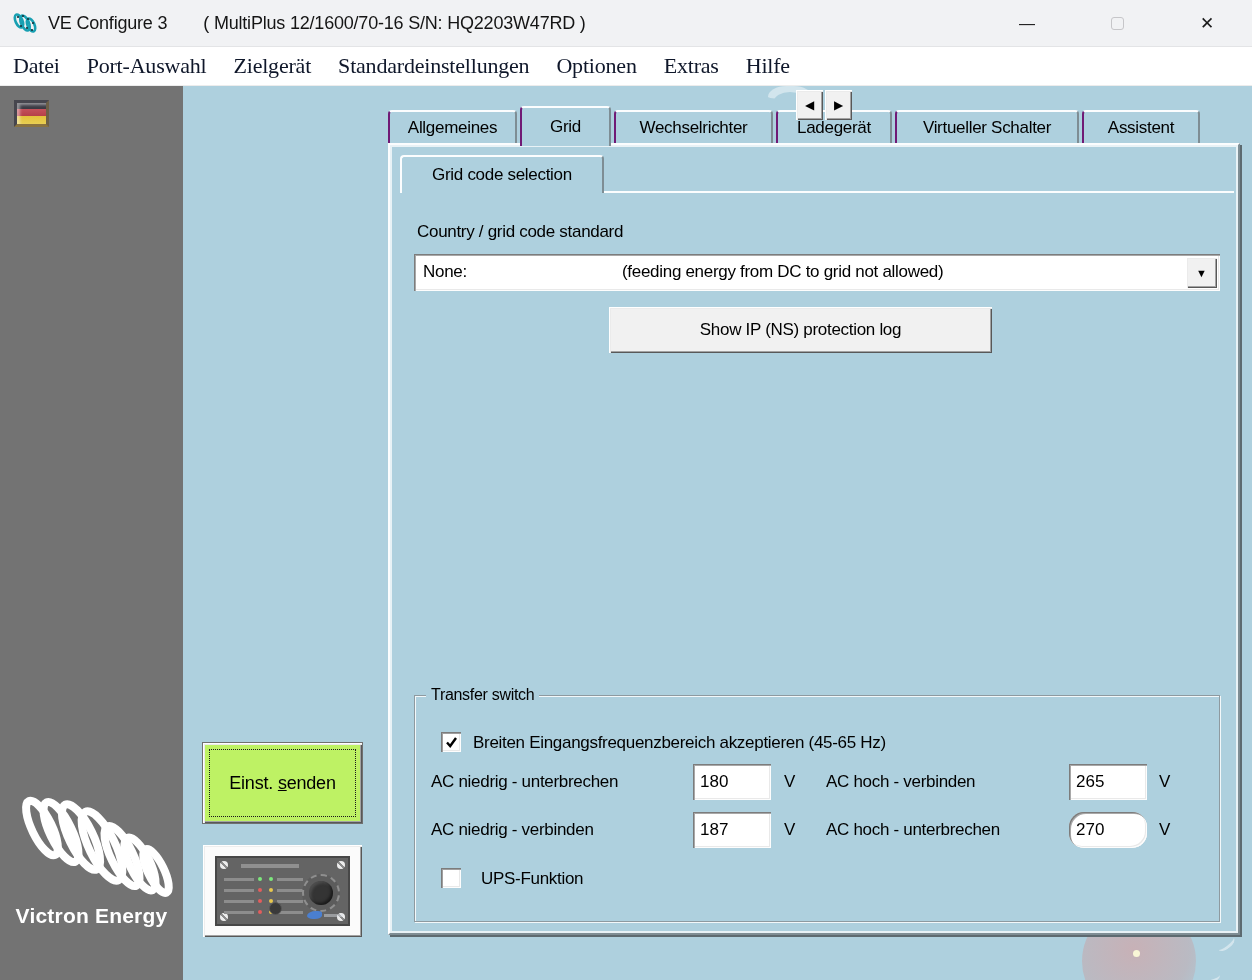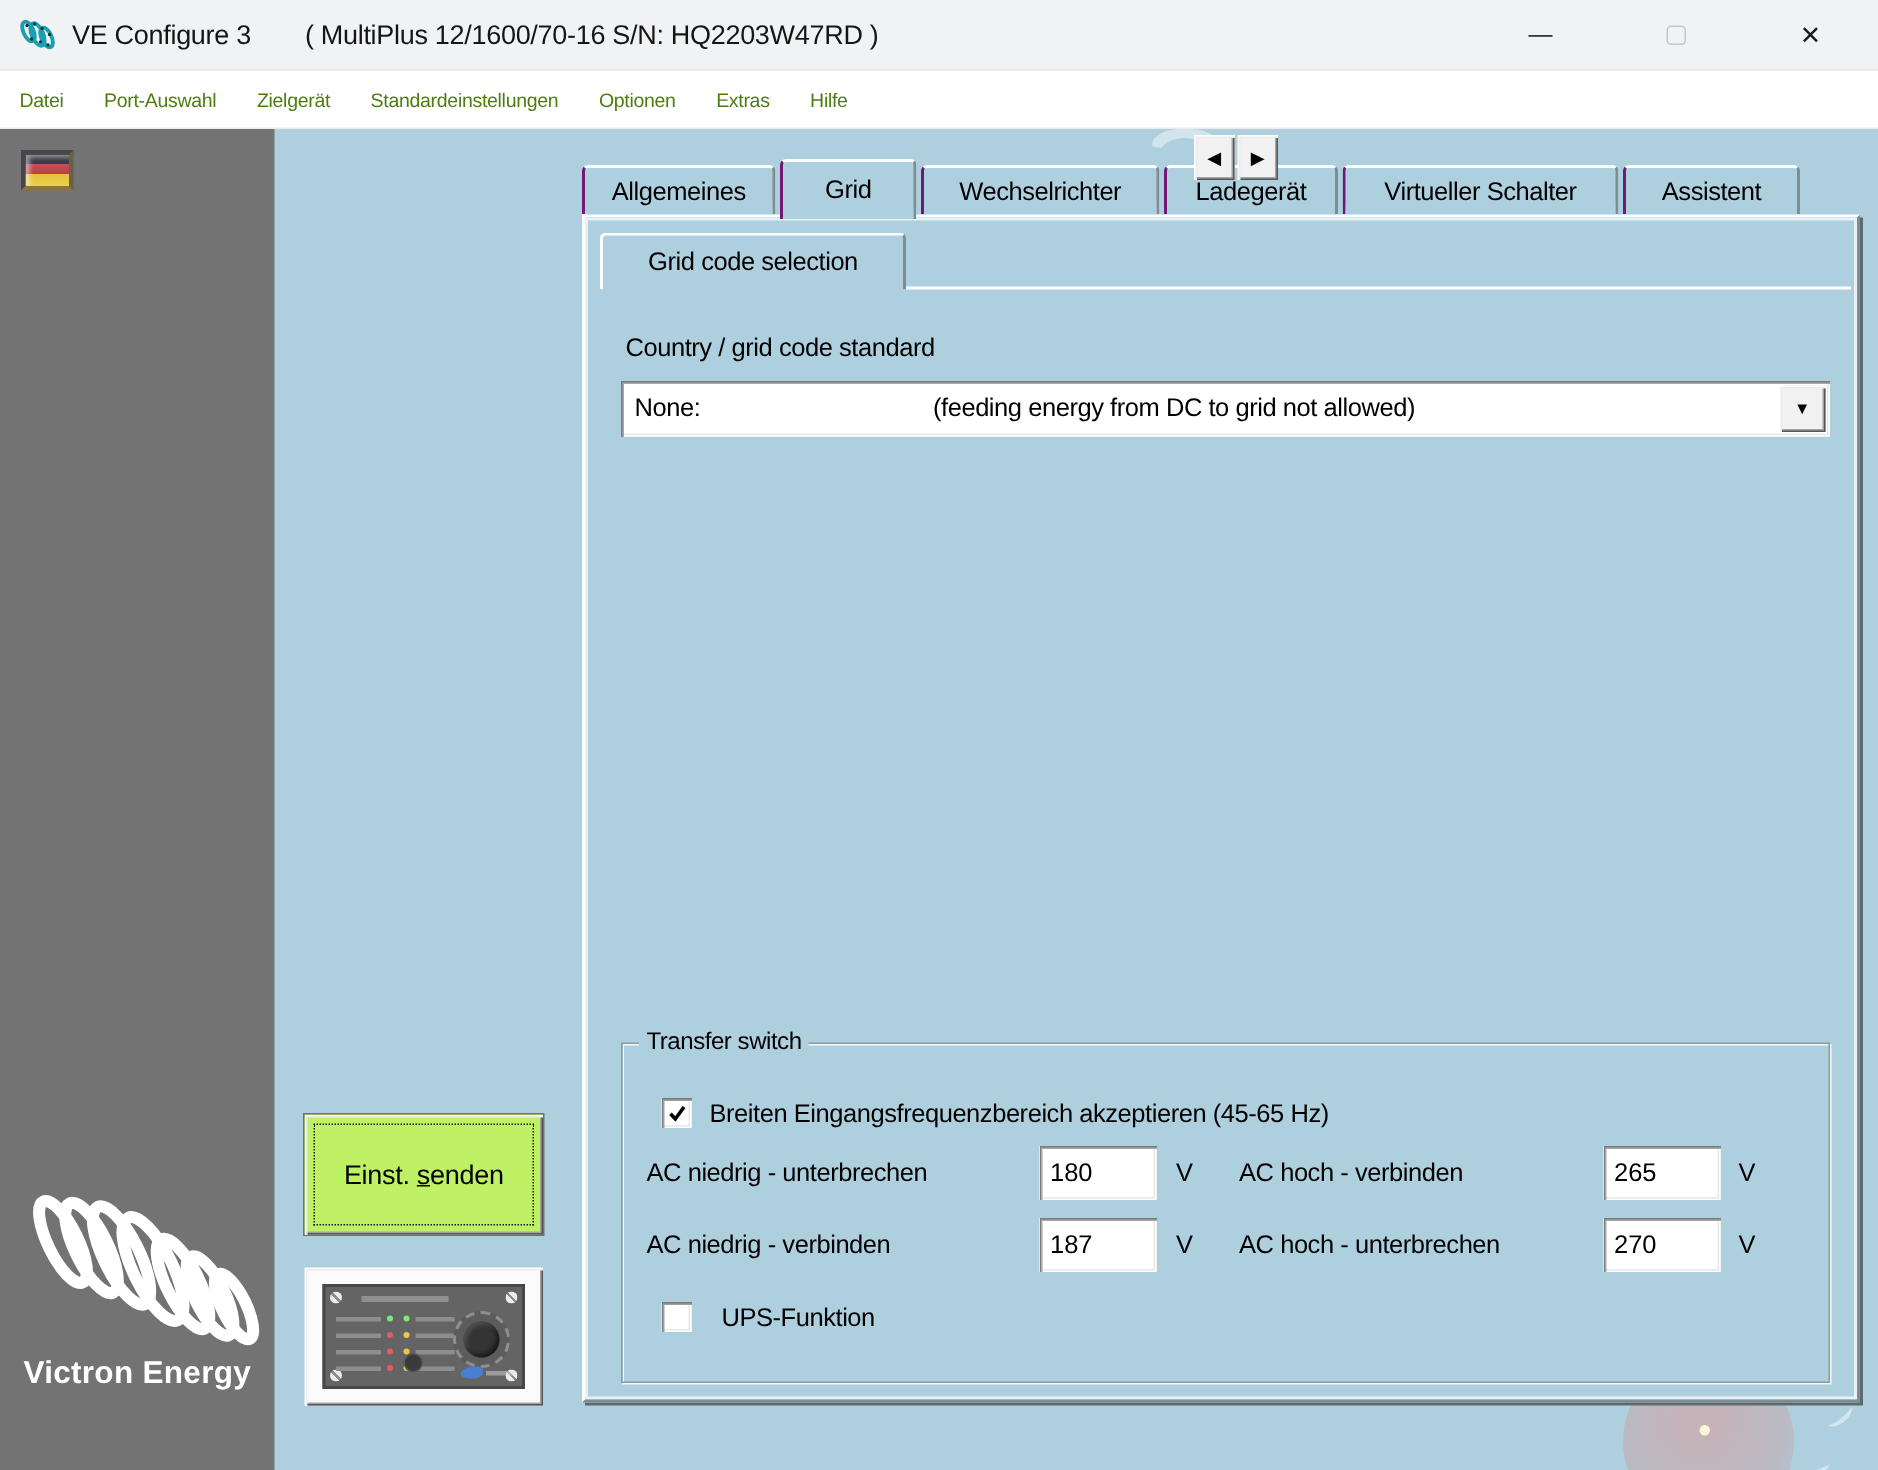--- a/index.html
+++ b/index.html
@@ -25,21 +25,21 @@
   .glyph-min { font-size:16px; color:#1a1a1a; }
   .max-box { width:13px; height:13px; border:1.5px solid #c6c6c9; border-radius:3px; }
   .glyph-close { font-size:17px; color:#1a1a1a; }
 
   
   .menubar {
     position:absolute; top:47px; left:0; width:1252px; height:39px;
     background:#ffffff; display:flex; align-items:center; gap:27px;
     padding-left:13px; border-bottom:1px solid #ececec;
   }
-  .menu-item { font-size:13px; color:#4d7c0f; letter-spacing:-0.2px; cursor:default; }
+  .menu-item { font-size:22px; color:#0f172a; letter-spacing:-0.2px; cursor:default;font-family:Liberation Serif, serif; }
 
   
   .content { position:absolute; top:86px; left:0; width:1252px; height:894px; background:#aed0de; overflow:hidden; }
 
   .sidebar { position:absolute; left:0; top:0; width:183px; height:894px; background:#737373; }
   .flag {
     position:absolute; left:14px; top:14px; width:35px; height:27px;
     border:3px solid #46464e; border-bottom-color:#8a7340; border-right-color:#6b5f46;
     background:linear-gradient(180deg,#3a3a44 0%,#3a3a44 30%,#c4505a 30%,#b53f48 63%,#e4c23c 63%,#e8cf52 100%);
     box-shadow:inset 3px 2px 3px rgba(255,255,255,.45);
@@ -320,20 +320,21 @@
     <div class="country-label">Country / grid code standard</div>
 
     <div class="combo sunken">
       <span class="combo-text-name">None:</span>
       <span class="combo-text-desc">(feeding energy from DC to grid not allowed)</span>
       <div class="combo-arrow raised">
           <span>▼</span>
         </div>
     </div>
 
+    <div class="show-log-btn raised">Show IP (NS) protection log</div>
 
     <div class="groupbox">
       <span class="group-title">Transfer switch</span>
 
       <div class="checkbox cb-freq" data-checked="true">
         <svg viewBox="0 0 13 13">
             <path d="M2 6.5l3.2 3.5L11 2" fill="none" stroke="#000" stroke-width="2.4"></path>
           </svg>
       </div>
       <span class="cb-label cb-freq-label">Breiten Eingangsfrequenzbereich akzeptieren (45-65 Hz)</span>
@@ -344,21 +345,21 @@
 
       <span class="ac-label" style="left:411px; top:76px;">AC hoch - verbinden</span>
       <input class="ac-field" style="left: 654px; top: 68px;" value="265">
       <span class="ac-unit" style="left:744px; top:76px;">V</span>
 
       <span class="ac-label" style="left:16px; top:124px;">AC niedrig - verbinden</span>
       <input class="ac-field" style="left: 278px; top: 116px;" value="187">
       <span class="ac-unit" style="left:369px; top:124px;">V</span>
 
       <span class="ac-label" style="left:411px; top:124px;">AC hoch - unterbrechen</span>
-      <input class="ac-field" style="left: 654px; top: 116px;" value="270">
+      <input class="ac-field" style="left: 654px; top: 116px; border-radius: 15px;" value="270">
       <span class="ac-unit" style="left:744px; top:124px;">V</span>
 
       <div class="checkbox cb-ups" data-checked="false">
         
       </div>
       <span class="cb-label cb-ups-label">UPS-Funktion</span>
     </div>
   </div>
 </div>
 

